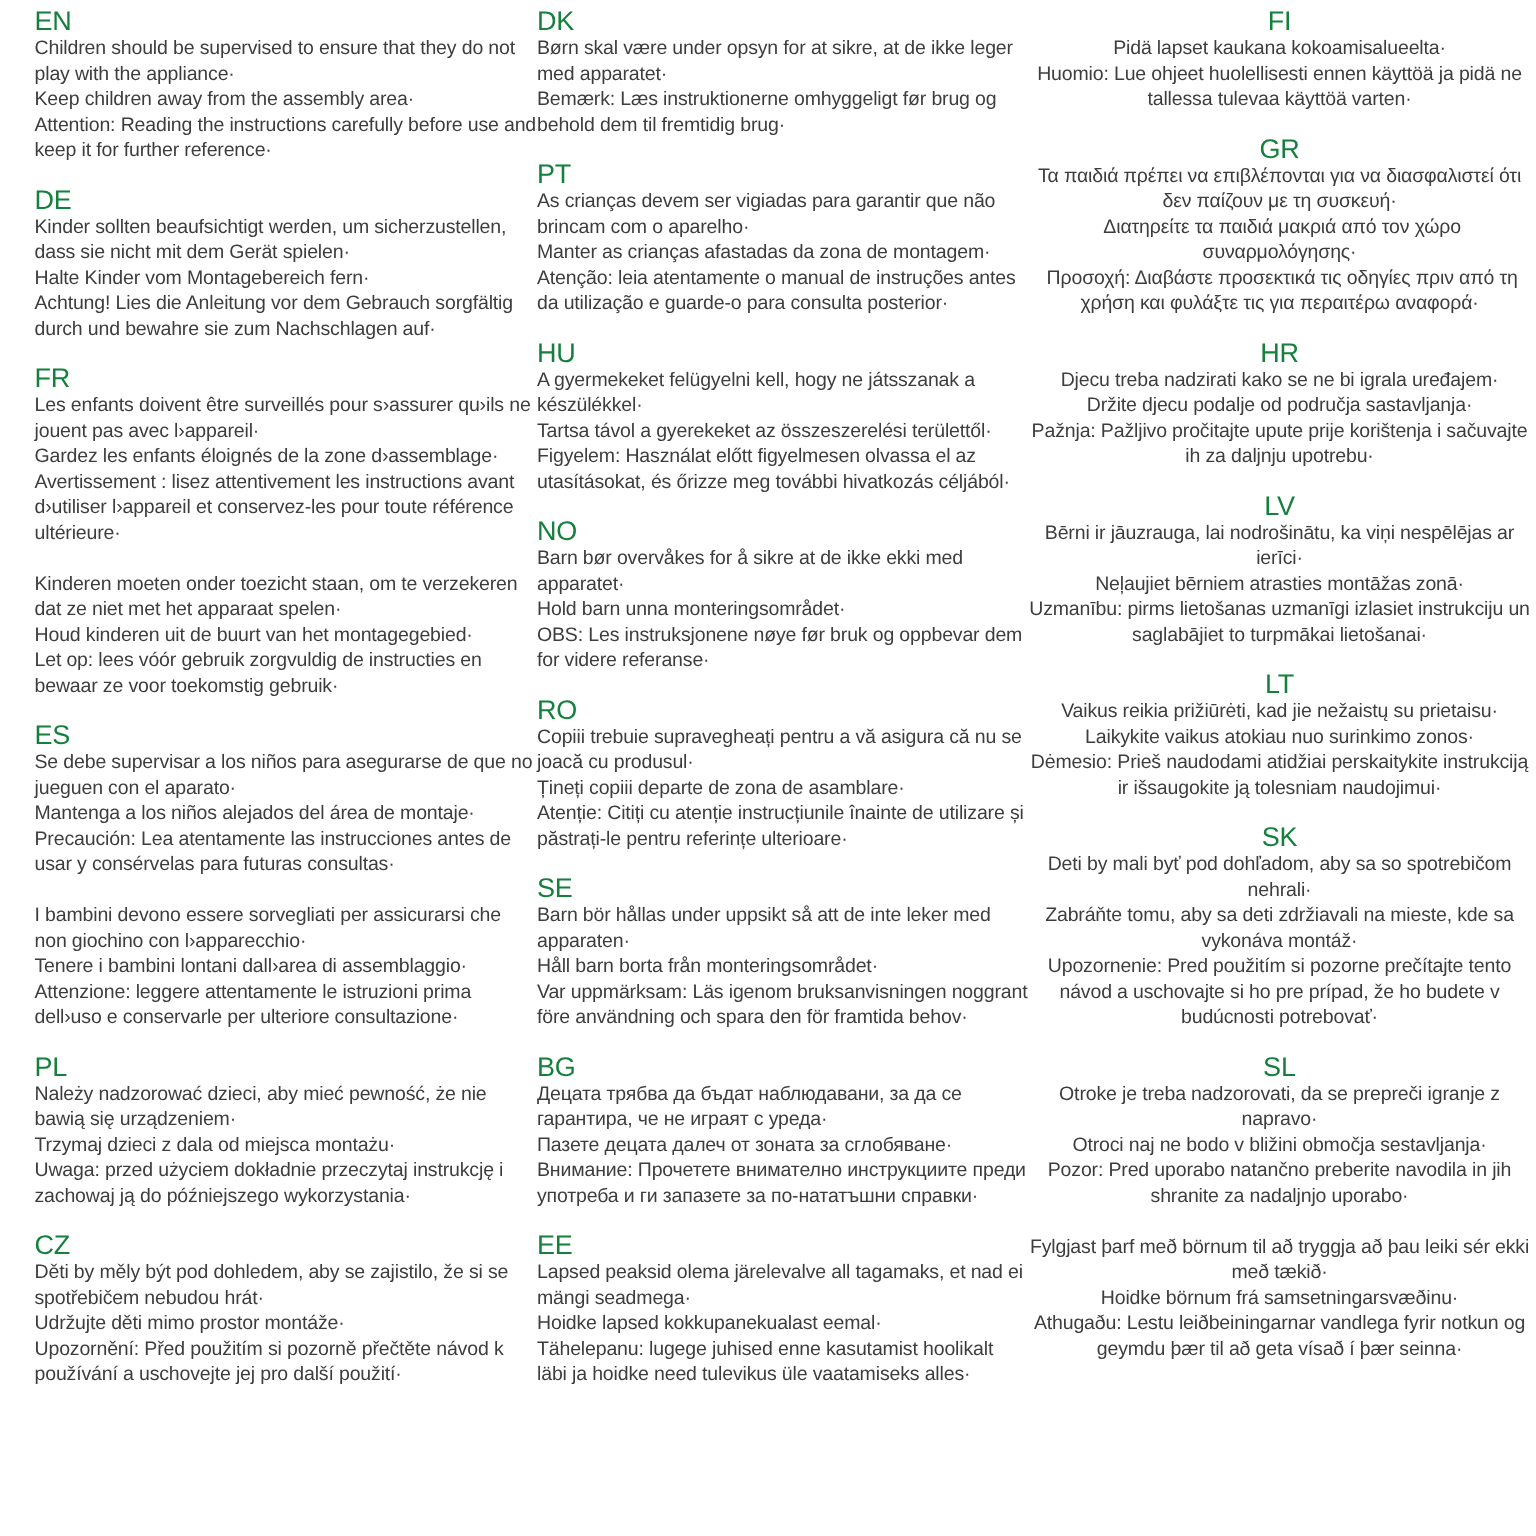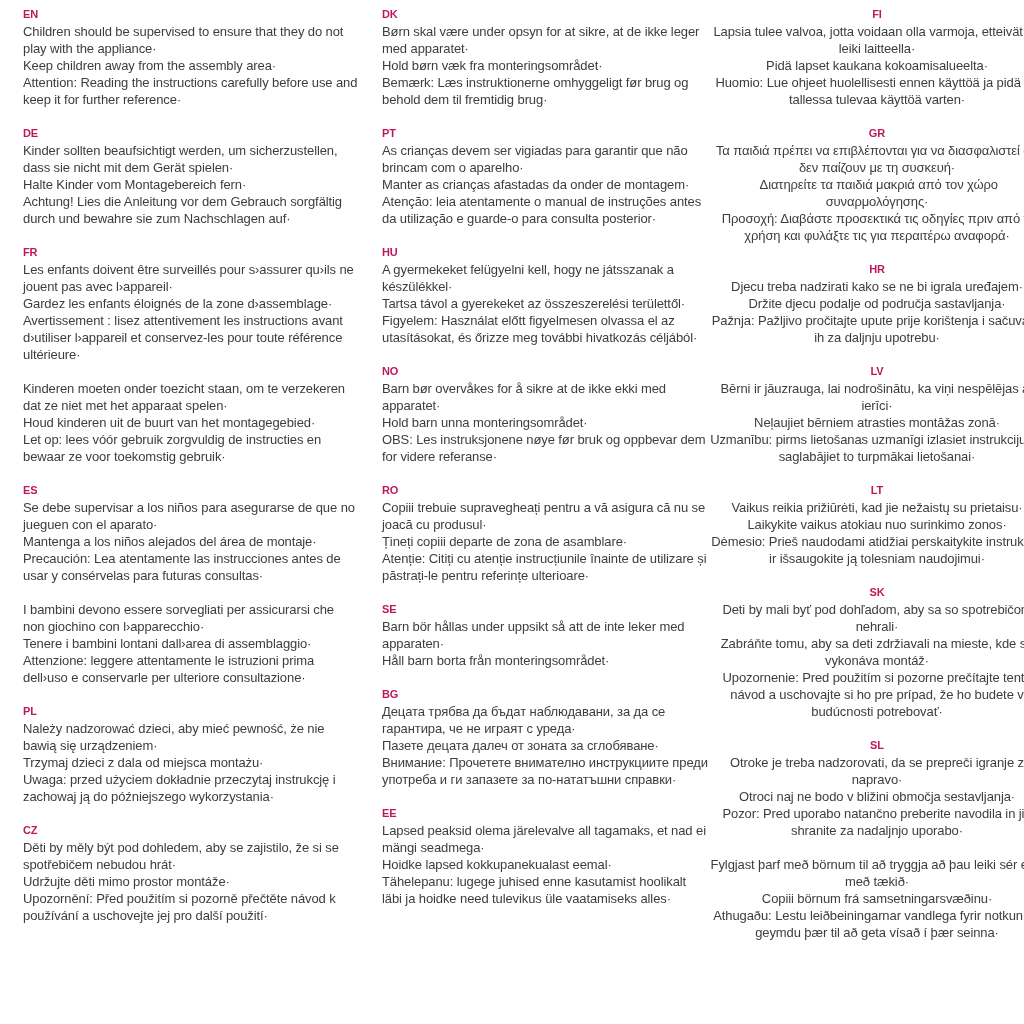--- a/index.html
+++ b/index.html
@@ -13,28 +13,28 @@
     width: 1024px;
     height: 1024px;
     background: #ffffff;
     box-sizing: border-box;
     padding: 6px 0 0 23px;
     display: flex;
     overflow: hidden;
   }
   .col { flex: 0 0 auto; }
   .col-0 { width: 335px; }
-  .col-1 { width: 327px; margin-left: 24px; }
+  .col-1 { width: 327px; }
   .col-2 { width: 336px; text-align: center; }
   .section { margin: 0 0 17px 0; }
   .lang-code {
-    font-weight: 700;
-    font-size: 11px;
+    font-weight: 400;
+    font-size: 18px;
     line-height: 17px;
-    color: #be185d;
+    color: #15803d;
     letter-spacing: -0.1px;
   }
   p.para {
     margin: 0;
     font-size: 13px;
     line-height: 17px;
     color: #3d3d3d;
     letter-spacing: -0.1px;
     white-space: pre-wrap;
   }
@@ -88,27 +88,26 @@
         <div class="lang-code">CZ</div>
         <p class="para">Děti by měly být pod dohledem, aby se zajistilo, že si se spotřebičem nebudou hrát·</p>
         <p class="para">Udržujte děti mimo prostor montáže·</p>
         <p class="para">Upozornění: Před použitím si pozorně přečtěte návod k používání a uschovejte jej pro další použití·</p>
       </div>
     </div>
     <div class="col col-1">
       <div class="section">
         <div class="lang-code">DK</div>
         <p class="para">Børn skal være under opsyn for at sikre, at de ikke leger med apparatet·</p>
-        <p class="para">Hold børn væk fra monteringsområdet·</p>
         <p class="para">Bemærk: Læs instruktionerne omhyggeligt før brug og behold dem til fremtidig brug·</p>
       </div>
       <div class="section">
         <div class="lang-code">PT</div>
         <p class="para">As crianças devem ser vigiadas para garantir que não brincam com o aparelho·</p>
-        <p class="para">Manter as crianças afastadas da onder de montagem·</p>
+        <p class="para">Manter as crianças afastadas da zona de montagem·</p>
         <p class="para">Atenção: leia atentamente o manual de instruções antes da utilização e guarde-o para consulta posterior·</p>
       </div>
       <div class="section">
         <div class="lang-code">HU</div>
         <p class="para">A gyermekeket felügyelni kell, hogy ne játsszanak a készülékkel·</p>
         <p class="para">Tartsa távol a gyerekeket az összeszerelési területtől·</p>
         <p class="para">Figyelem: Használat előtt figyelmesen olvassa el az utasításokat, és őrizze meg további hivatkozás céljából·</p>
       </div>
       <div class="section">
         <div class="lang-code">NO</div>
@@ -119,38 +118,38 @@
       <div class="section">
         <div class="lang-code">RO</div>
         <p class="para">Copiii trebuie supravegheați pentru a vă asigura că nu se joacă cu produsul·</p>
         <p class="para">Țineți copiii departe de zona de asamblare·</p>
         <p class="para">Atenție: Citiți cu atenție instrucțiunile înainte de utilizare și păstrați-le pentru referințe ulterioare·</p>
       </div>
       <div class="section">
         <div class="lang-code">SE</div>
         <p class="para">Barn bör hållas under uppsikt så att de inte leker med apparaten·</p>
         <p class="para">Håll barn borta från monteringsområdet·</p>
+        <p class="para">Var uppmärksam: Läs igenom bruksanvisningen noggrant före användning och spara den för framtida behov·</p>
       </div>
       <div class="section">
         <div class="lang-code">BG</div>
         <p class="para">Децата трябва да бъдат наблюдавани, за да се гарантира, че не играят с уреда·</p>
         <p class="para">Пазете децата далеч от зоната за сглобяване·</p>
         <p class="para">Внимание: Прочетете внимателно инструкциите преди употреба и ги запазете за по-нататъшни справки·</p>
       </div>
       <div class="section">
         <div class="lang-code">EE</div>
         <p class="para">Lapsed peaksid olema järelevalve all tagamaks, et nad ei mängi seadmega·</p>
         <p class="para">Hoidke lapsed kokkupanekualast eemal·</p>
         <p class="para">Tähelepanu: lugege juhised enne kasutamist hoolikalt läbi ja hoidke need tulevikus üle vaatamiseks alles·</p>
       </div>
     </div>
     <div class="col col-2">
       <div class="section">
         <div class="lang-code">FI</div>
-        <p class="para">Lapsia tulee valvoa, jotta voidaan olla varmoja, etteivät he leiki laitteella·</p>
         <p class="para">Pidä lapset kaukana kokoamisalueelta·</p>
         <p class="para">Huomio: Lue ohjeet huolellisesti ennen käyttöä ja pidä ne tallessa tulevaa käyttöä varten·</p>
       </div>
       <div class="section">
         <div class="lang-code">GR</div>
         <p class="para">Τα παιδιά πρέπει να επιβλέπονται για να διασφαλιστεί ότι δεν παίζουν με τη συσκευή·</p>
         <p class="para"> Διατηρείτε τα παιδιά μακριά από τον χώρο συναρμολόγησης·</p>
         <p class="para"> Προσοχή: Διαβάστε προσεκτικά τις οδηγίες πριν από τη χρήση και φυλάξτε τις για περαιτέρω αναφορά·</p>
       </div>
       <div class="section">
@@ -178,17 +177,17 @@
         <p class="para">Upozornenie: Pred použitím si pozorne prečítajte tento návod a uschovajte si ho pre prípad, že ho budete v budúcnosti potrebovať·</p>
       </div>
       <div class="section">
         <div class="lang-code">SL</div>
         <p class="para">Otroke je treba nadzorovati, da se prepreči igranje z napravo·</p>
         <p class="para">Otroci naj ne bodo v bližini območja sestavljanja·</p>
         <p class="para">Pozor: Pred uporabo natančno preberite navodila in jih shranite za nadaljnjo uporabo·</p>
       </div>
       <div class="section">
         <p class="para">Fylgjast þarf með börnum til að tryggja að þau leiki sér ekki með tækið·</p>
-        <p class="para">Copiii börnum frá samsetningarsvæðinu·</p>
+        <p class="para">Hoidke börnum frá samsetningarsvæðinu·</p>
         <p class="para">Athugaðu: Lestu leiðbeiningarnar vandlega fyrir notkun og geymdu þær til að geta vísað í þær seinna·</p>
       </div>
     </div>
   </div>
 
 </body></html>

